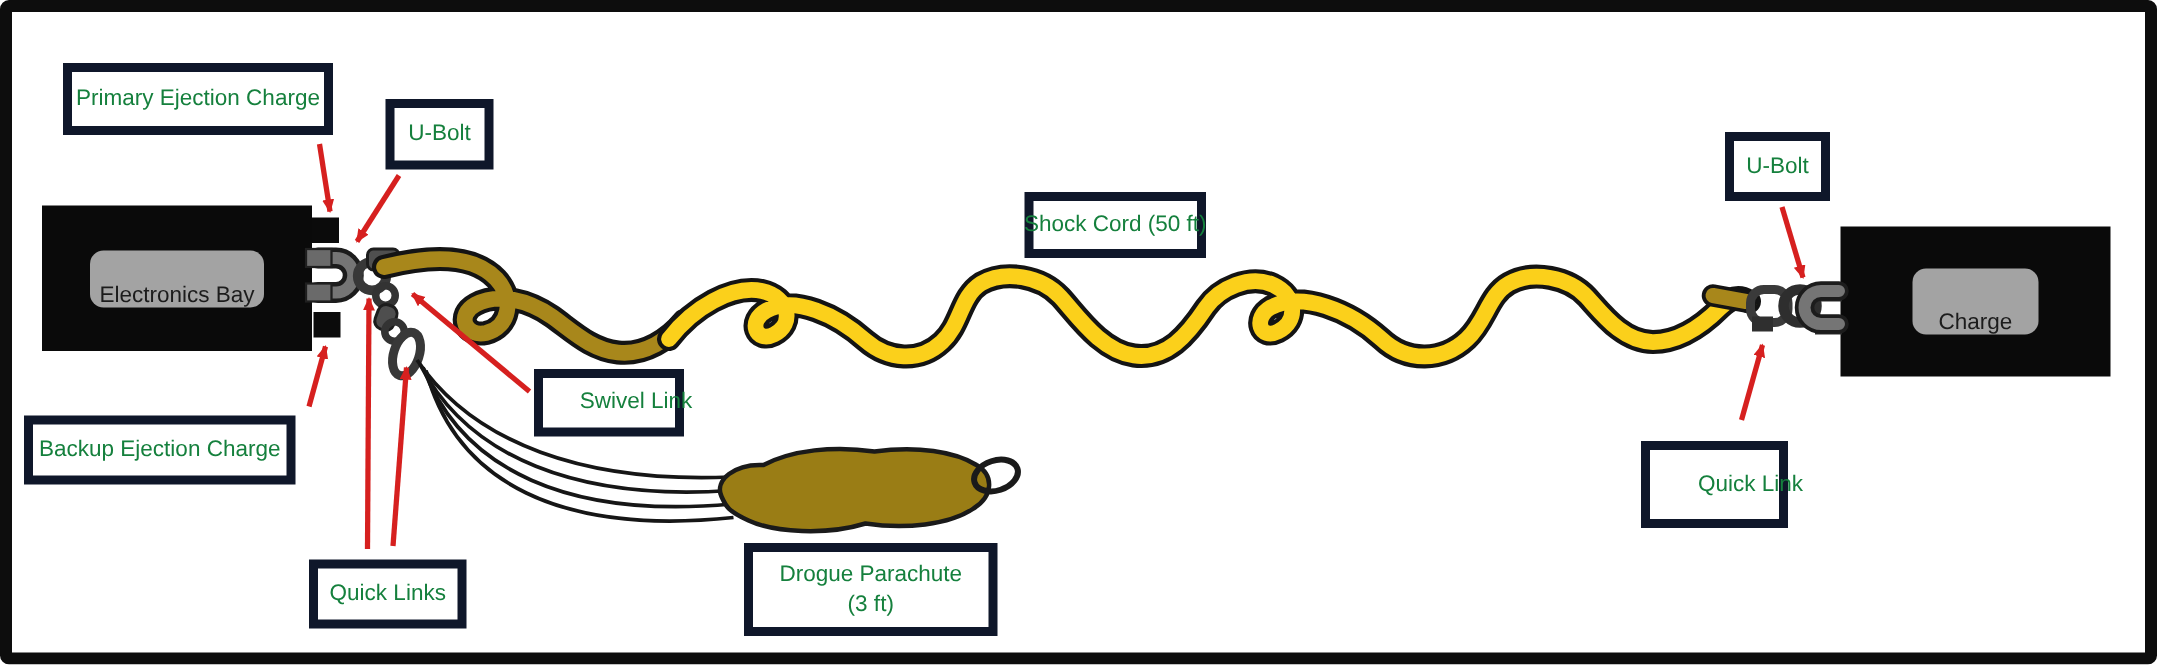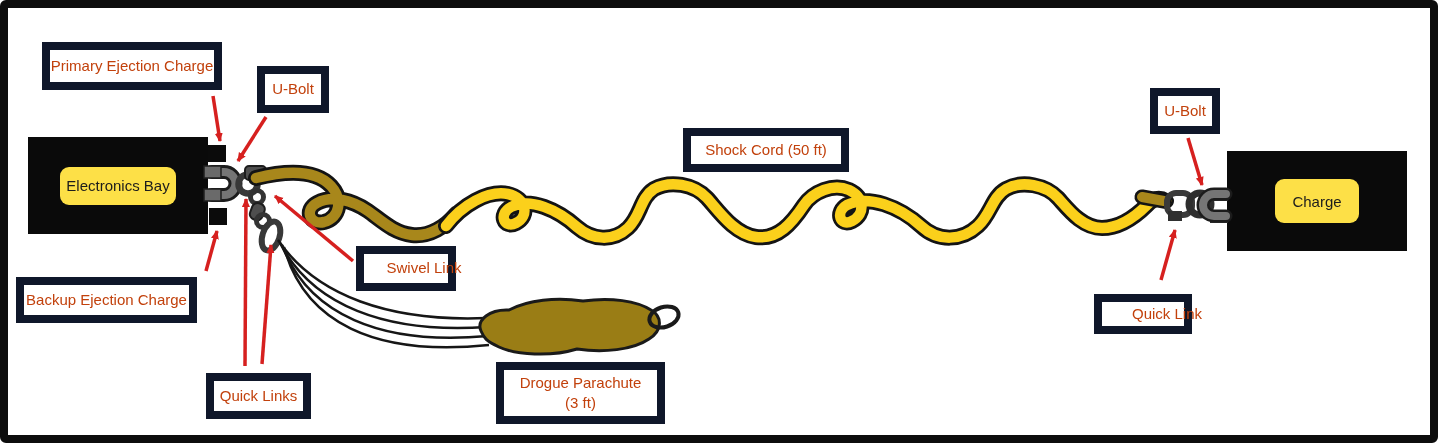--- a/index.html
+++ b/index.html
@@ -19,34 +19,34 @@
     width: 1422px; height: 427px;
   }
   .blackbox {
     position: absolute;
     background: #0a0a0a;
     display: flex;
     align-items: center;
     justify-content: center;
   }
   .blackbox .inner-label {
-    background: #fde047;
+    background: #a3a3a3;
     border-radius: 9px;
     color: #1c1c1c;
     font-size: 15px;
     display: flex;
-    align-items: center;
+    align-items: flex-end;
     justify-content: center;
     white-space: nowrap;
   }
   .label-box {
     position: absolute;
     background: #ffffff;
-    border: 8px solid #0f172a;
-    color: #c2410c;
+    border: 6px solid #0f172a;
+    color: #15803d;
     font-size: 15px;
     display: flex;
     flex-direction: column;
     align-items: center;
     justify-content: center;
     text-align: center;
     line-height: 1.35;
     box-sizing: border-box;
     white-space: nowrap;
   }
@@ -174,25 +174,25 @@
 
   <div class="label-box" style="left:348px; top:238px; width:100px; height:45px;padding-left:36px;">
     <span>Swivel Link</span>
   </div>
 
   <div class="label-box" style="left:488px; top:354px; width:169px; height:62px;">
     <span>Drogue Parachute</span>
     <span>(3 ft)</span>
   </div>
 
-  <div class="label-box" style="left:675px; top:120px; width:166px; height:44px;">
+  <div class="label-box" style="left:675px; top:120px; width:121px; height:44px;">
     <span>Shock Cord (50 ft)</span>
   </div>
 
   <div class="label-box" style="left:1142px; top:80px; width:70px; height:46px;">
     <span>U-Bolt</span>
   </div>
 
-  <div class="label-box" style="left:1086px; top:286px; width:98px; height:40px;padding-left:48px;">
+  <div class="label-box" style="left:1086px; top:286px; width:98px; height:58px;padding-left:48px;">
     <span>Quick Link</span>
   </div>
 
 </div>
 
 </body></html>

